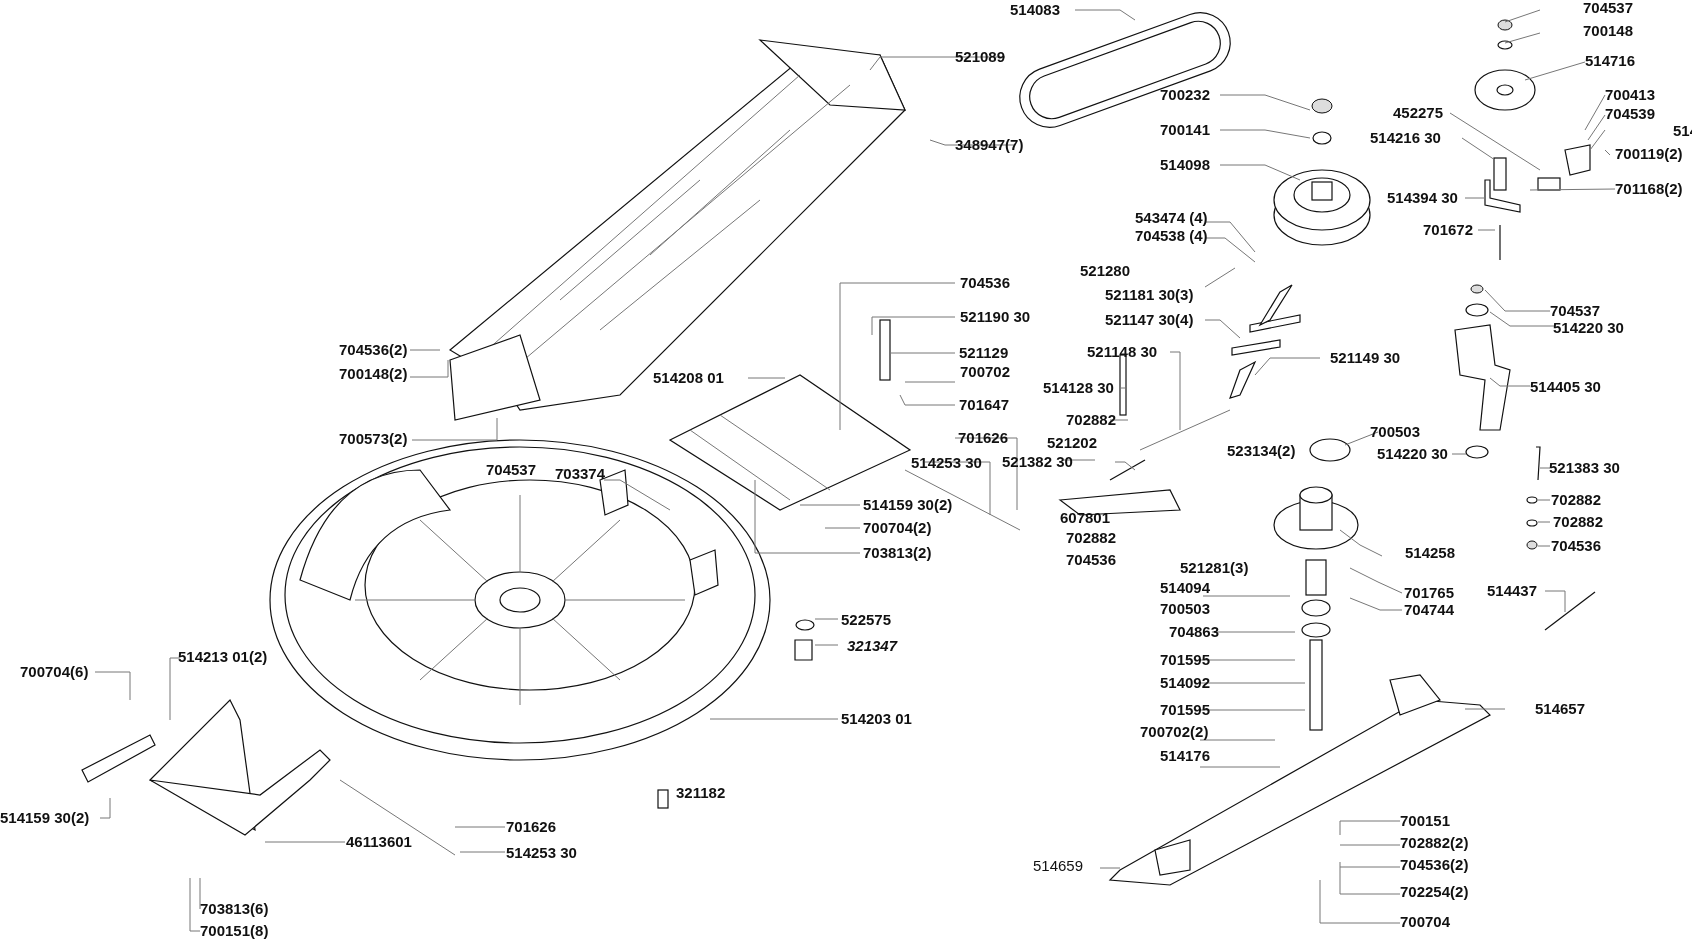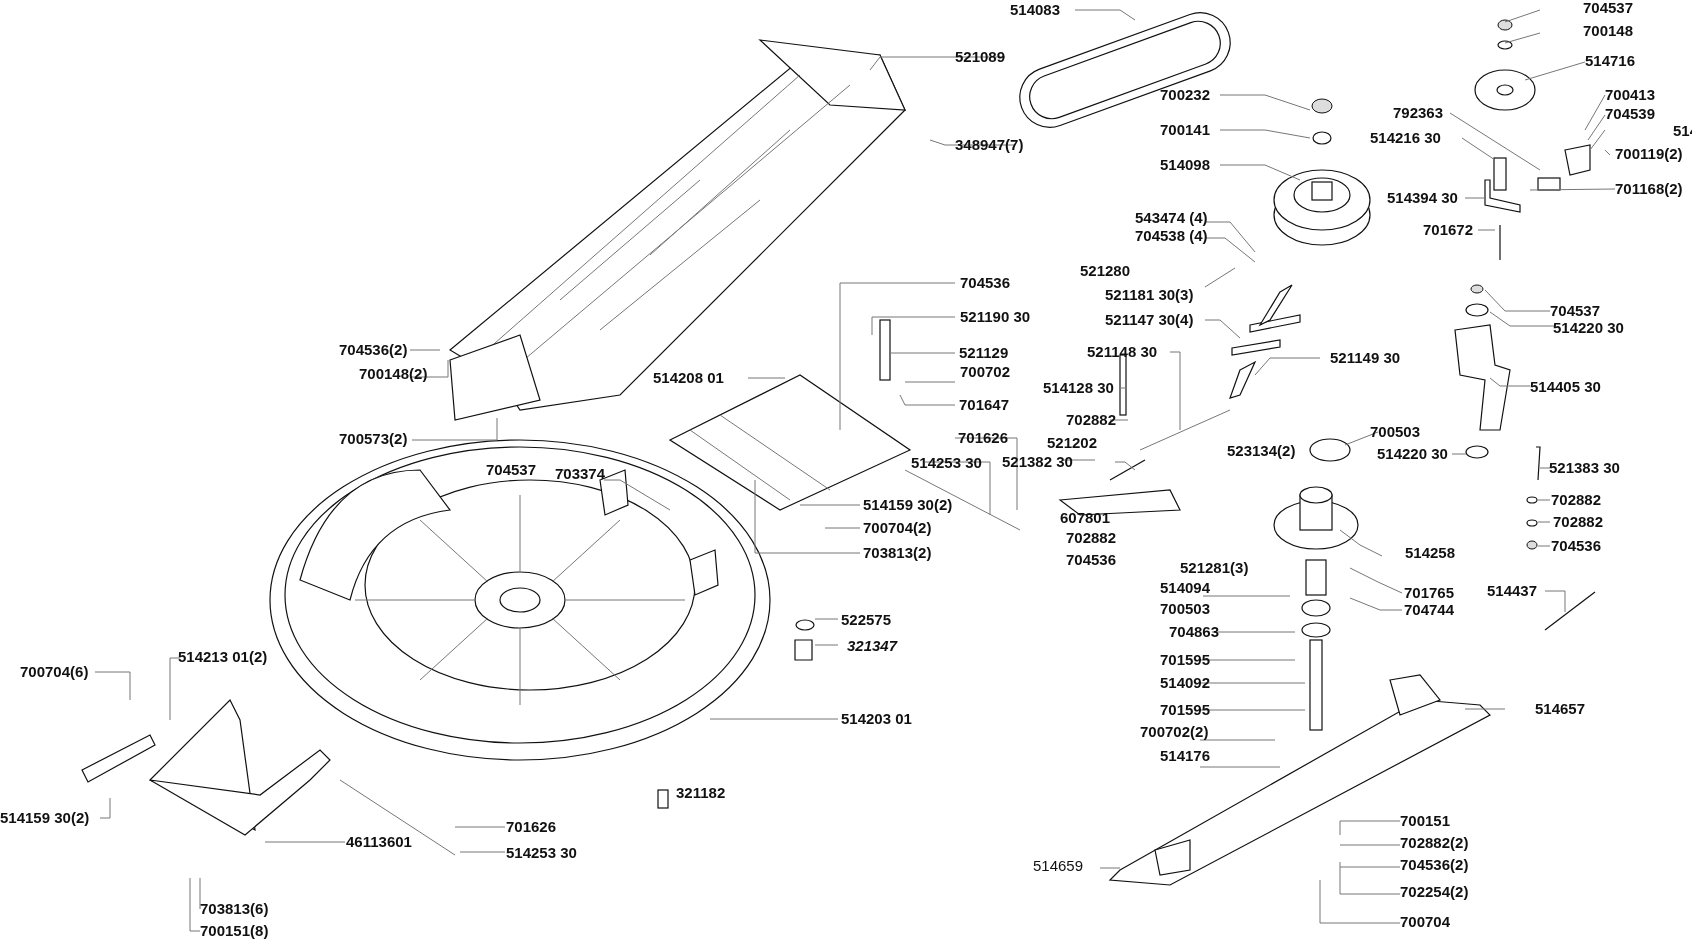--- a/index.html
+++ b/index.html
@@ -250,21 +250,21 @@
 <div class="lbl" style="left:1400px;top:857px;">704536(2)</div>
 <div class="lbl" style="left:1400px;top:884px;">702254(2)</div>
 <div class="lbl" style="left:1400px;top:914px;">700704</div>
 <div class="lbl thin" style="left:1033px;top:858px;">514659</div>
 <div class="lbl" style="left:1583px;top:0px;">704537</div>
 <div class="lbl" style="left:1583px;top:23px;">700148</div>
 <div class="lbl" style="left:1585px;top:53px;">514716</div>
 <div class="lbl" style="left:1605px;top:87px;">700413</div>
 <div class="lbl" style="left:1605px;top:106px;">704539</div>
 <div class="lbl" style="left:1637px;top:123px;margin-left:36px;">514402 30</div>
-<div class="lbl" style="left:1393px;top:105px;">792363</div>
+<div class="lbl" style="left:1393px;top:105px;">452275</div>
 <div class="lbl" style="left:1370px;top:130px;">514216 30</div>
 <div class="lbl" style="left:1615px;top:146px;">700119(2)</div>
 <div class="lbl" style="left:1387px;top:190px;">514394 30</div>
 <div class="lbl" style="left:1615px;top:181px;">701168(2)</div>
 <div class="lbl" style="left:1423px;top:222px;">701672</div>
 <div class="lbl" style="left:1550px;top:303px;">704537</div>
 <div class="lbl" style="left:1553px;top:320px;">514220 30</div>
 <div class="lbl" style="left:1530px;top:379px;">514405 30</div>
 <div class="lbl" style="left:1377px;top:446px;">514220 30</div>
 <div class="lbl" style="left:1549px;top:460px;">521383 30</div>
@@ -277,21 +277,21 @@
 <div class="lbl" style="left:959px;top:345px;">521129</div>
 <div class="lbl" style="left:653px;top:370px;">514208 01</div>
 <div class="lbl" style="left:960px;top:364px;">700702</div>
 <div class="lbl" style="left:959px;top:397px;">701647</div>
 <div class="lbl" style="left:958px;top:430px;">701626</div>
 <div class="lbl" style="left:911px;top:455px;">514253 30</div>
 <div class="lbl" style="left:863px;top:497px;">514159 30(2)</div>
 <div class="lbl" style="left:863px;top:520px;">700704(2)</div>
 <div class="lbl" style="left:863px;top:545px;">703813(2)</div>
 <div class="lbl" style="left:339px;top:342px;">704536(2)</div>
-<div class="lbl" style="left:339px;top:366px;margin-left:20px;">700148(2)</div>
+<div class="lbl" style="left:339px;top:366px;">700148(2)</div>
 <div class="lbl" style="left:339px;top:431px;">700573(2)</div>
 <div class="lbl" style="left:555px;top:442px;margin-top:24px;">703374</div>
 <div class="lbl" style="left:486px;top:462px;">704537</div>
 <div class="lbl" style="left:841px;top:612px;">522575</div>
 <div class="lbl" style="left:847px;top:638px;font-style:italic;">321347</div>
 <div class="lbl" style="left:841px;top:711px;">514203 01</div>
 <div class="lbl" style="left:676px;top:785px;">321182</div>
 <div class="lbl" style="left:20px;top:664px;">700704(6)</div>
 <div class="lbl" style="left:178px;top:649px;">514213 01(2)</div>
 <div class="lbl" style="left:0px;top:810px;">514159 30(2)</div>

